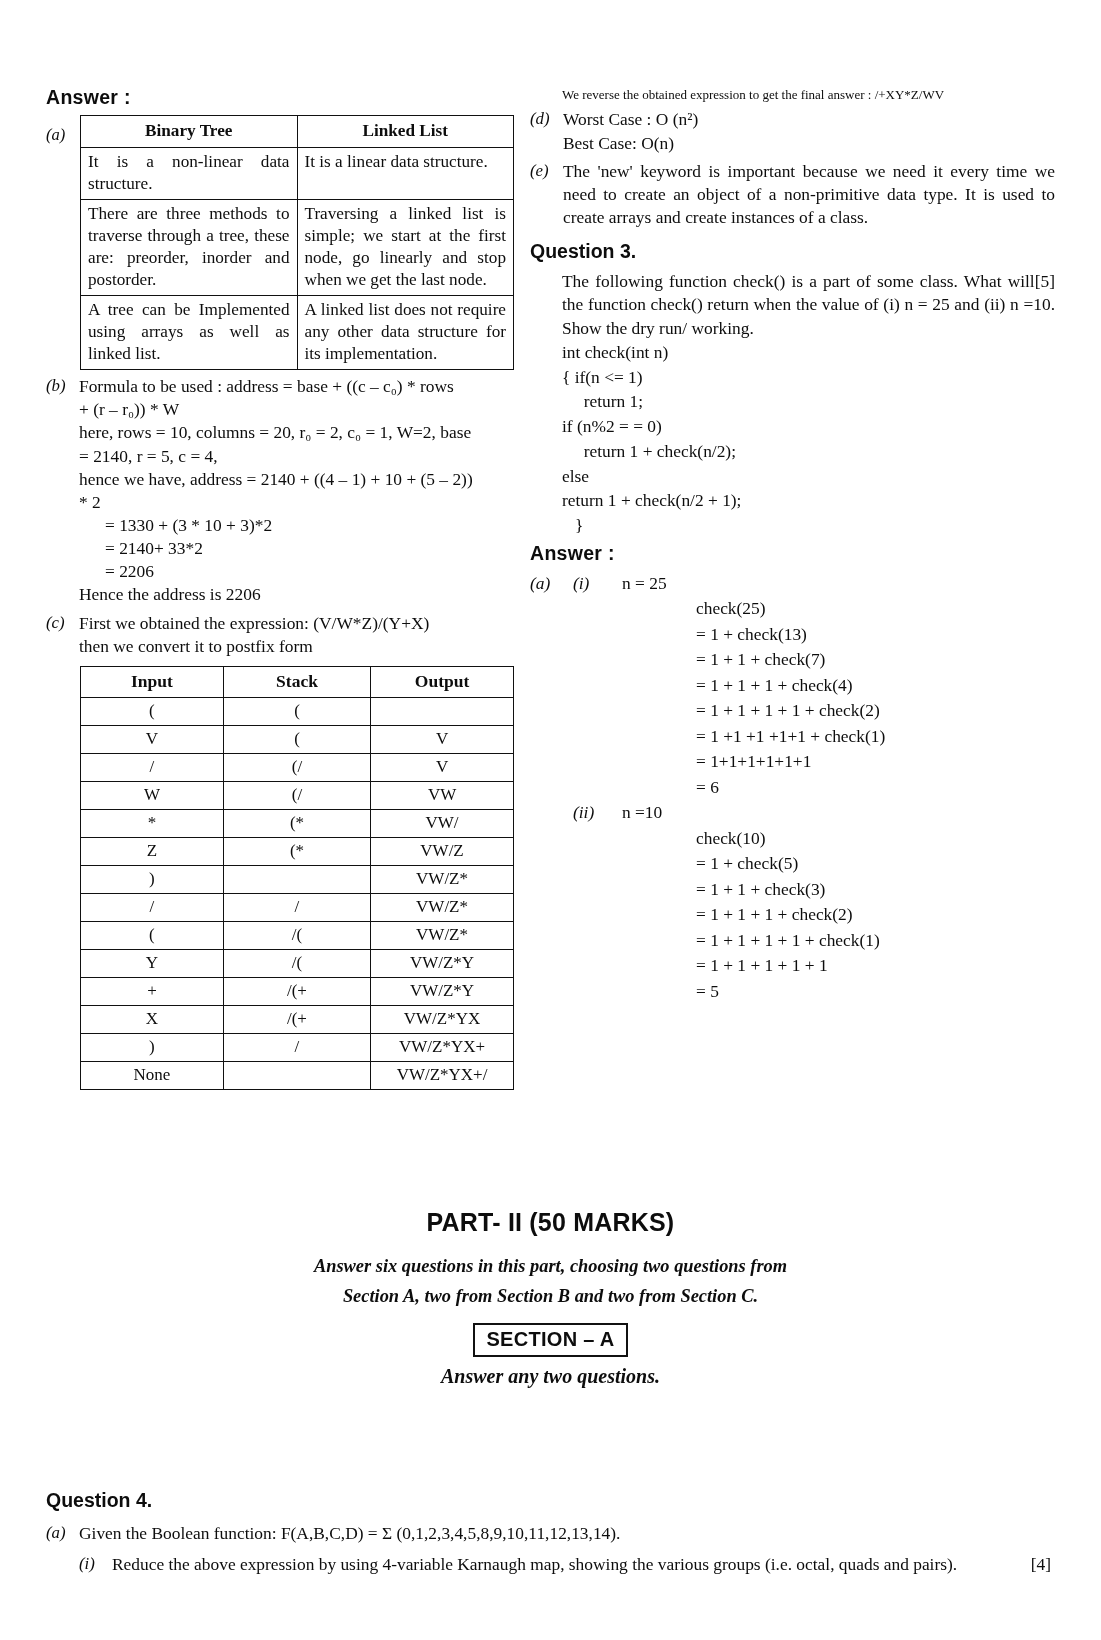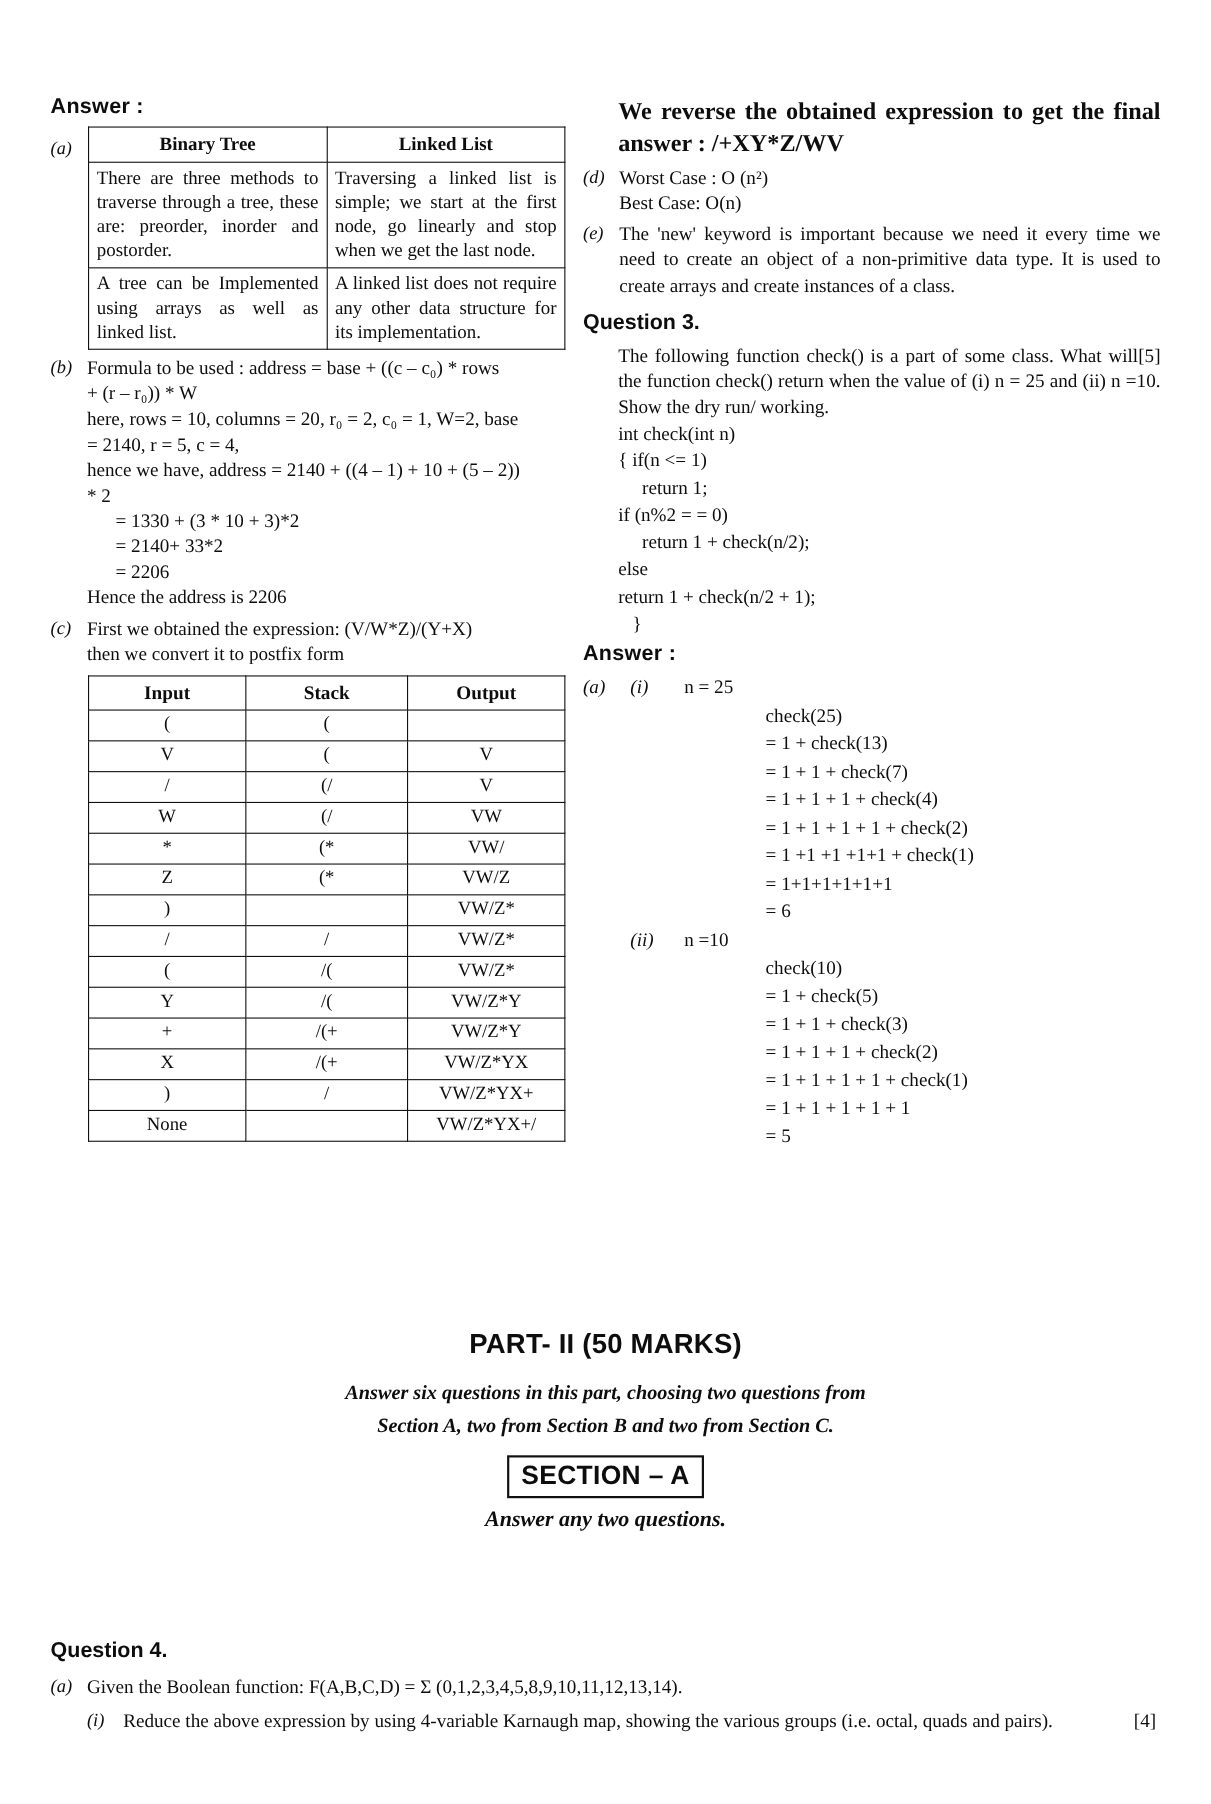--- a/index.html
+++ b/index.html
@@ -113,25 +113,24 @@
     height: 20px;
     line-height: 1.1;
   }
   table.stk th { font-weight: bold; font-size: 17.5px; padding: 5px 4px; }
   table.stk td.c1 { width: 33%; }
   table.stk td.c2 { width: 34%; }
   table.stk td.c3 { width: 33%; }
 
   
   .rtext {
-    font-size: 22px;
+    font-size: 13px;
     line-height: 1.34;
     text-align: justify;
     text-justify: inter-word;
-    font-weight: bold;
   }
   .rtext.first { padding-left: 32px; }
   .qhead {
     font-family: "Liberation Sans", "DejaVu Sans", sans-serif;
     font-weight: bold;
     font-size: 19.5px;
     margin: 11px 0 7px 0;
   }
   .qbody {
     padding-left: 32px;
@@ -184,21 +183,21 @@
     font-size: 18.4px;
     line-height: 1.5;
     margin-top: 9px;
   }
   .sec-box {
     display: inline-block;
     border: 2.6px solid #111;
     padding: 3px 11px 4px 11px;
     font-family: "Liberation Sans", "DejaVu Sans", sans-serif;
     font-weight: bold;
-    font-size: 24px;
+    font-size: 20px;
     margin-top: 13px;
     letter-spacing: .3px;
   }
   .sec-sub {
     font-style: italic;
     font-weight: bold;
     font-size: 20px;
     margin-top: 8px;
   }
 
@@ -257,20 +256,24 @@
         <span class="lbl-a" style="left:0; top:10px;">(a)</span>
 
         <table class="cmp">
           <thead>
             <tr>
               <th>Binary Tree</th>
               <th>Linked List</th>
             </tr>
           </thead>
           <tbody>
+            <tr>
+              <td>It is a non-linear data structure.</td>
+              <td>It is a linear data structure.</td>
+            </tr>
             <tr>
               <td>There are three methods to traverse through a tree, these are: preorder, inorder and postorder.</td>
               <td>Traversing a linked list is simple; we start at the first node, go linearly and stop when we get the last node.</td>
             </tr>
             <tr>
               <td>A tree can be Implemented using arrays as well as linked list.</td>
               <td>A linked list does not require any other data structure for its implementation.</td>
             </tr>
           </tbody>
         </table>

